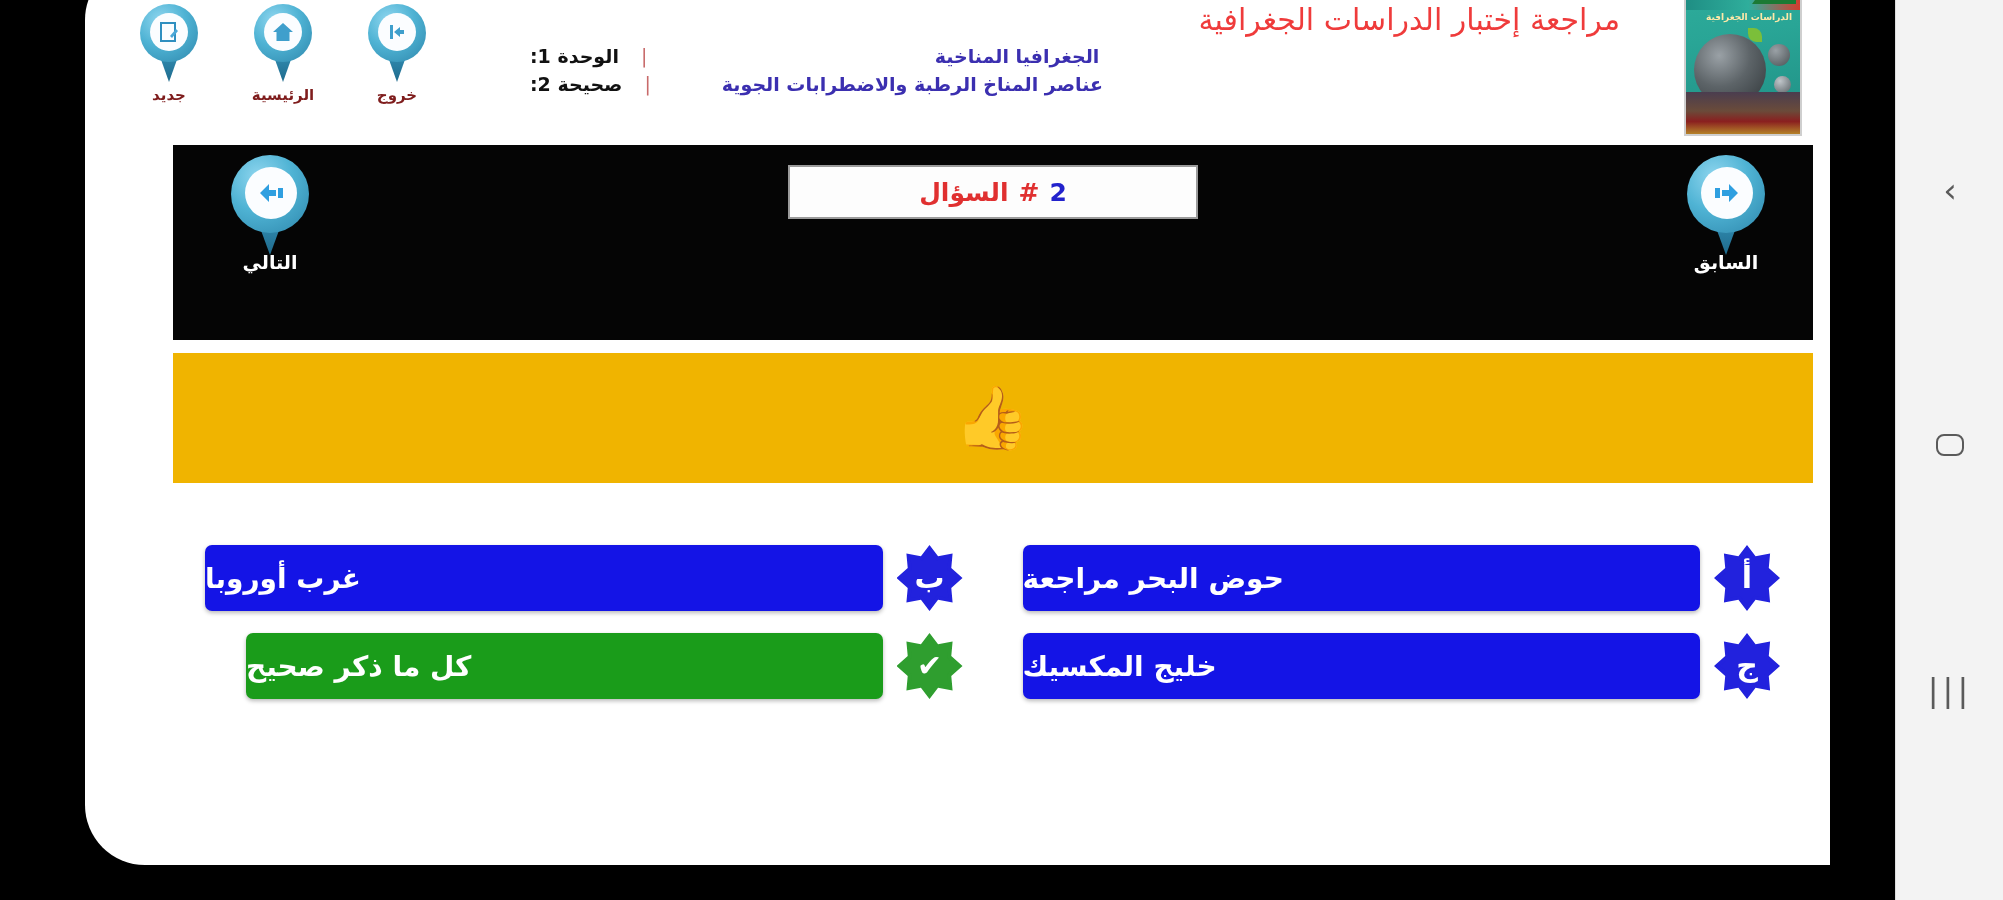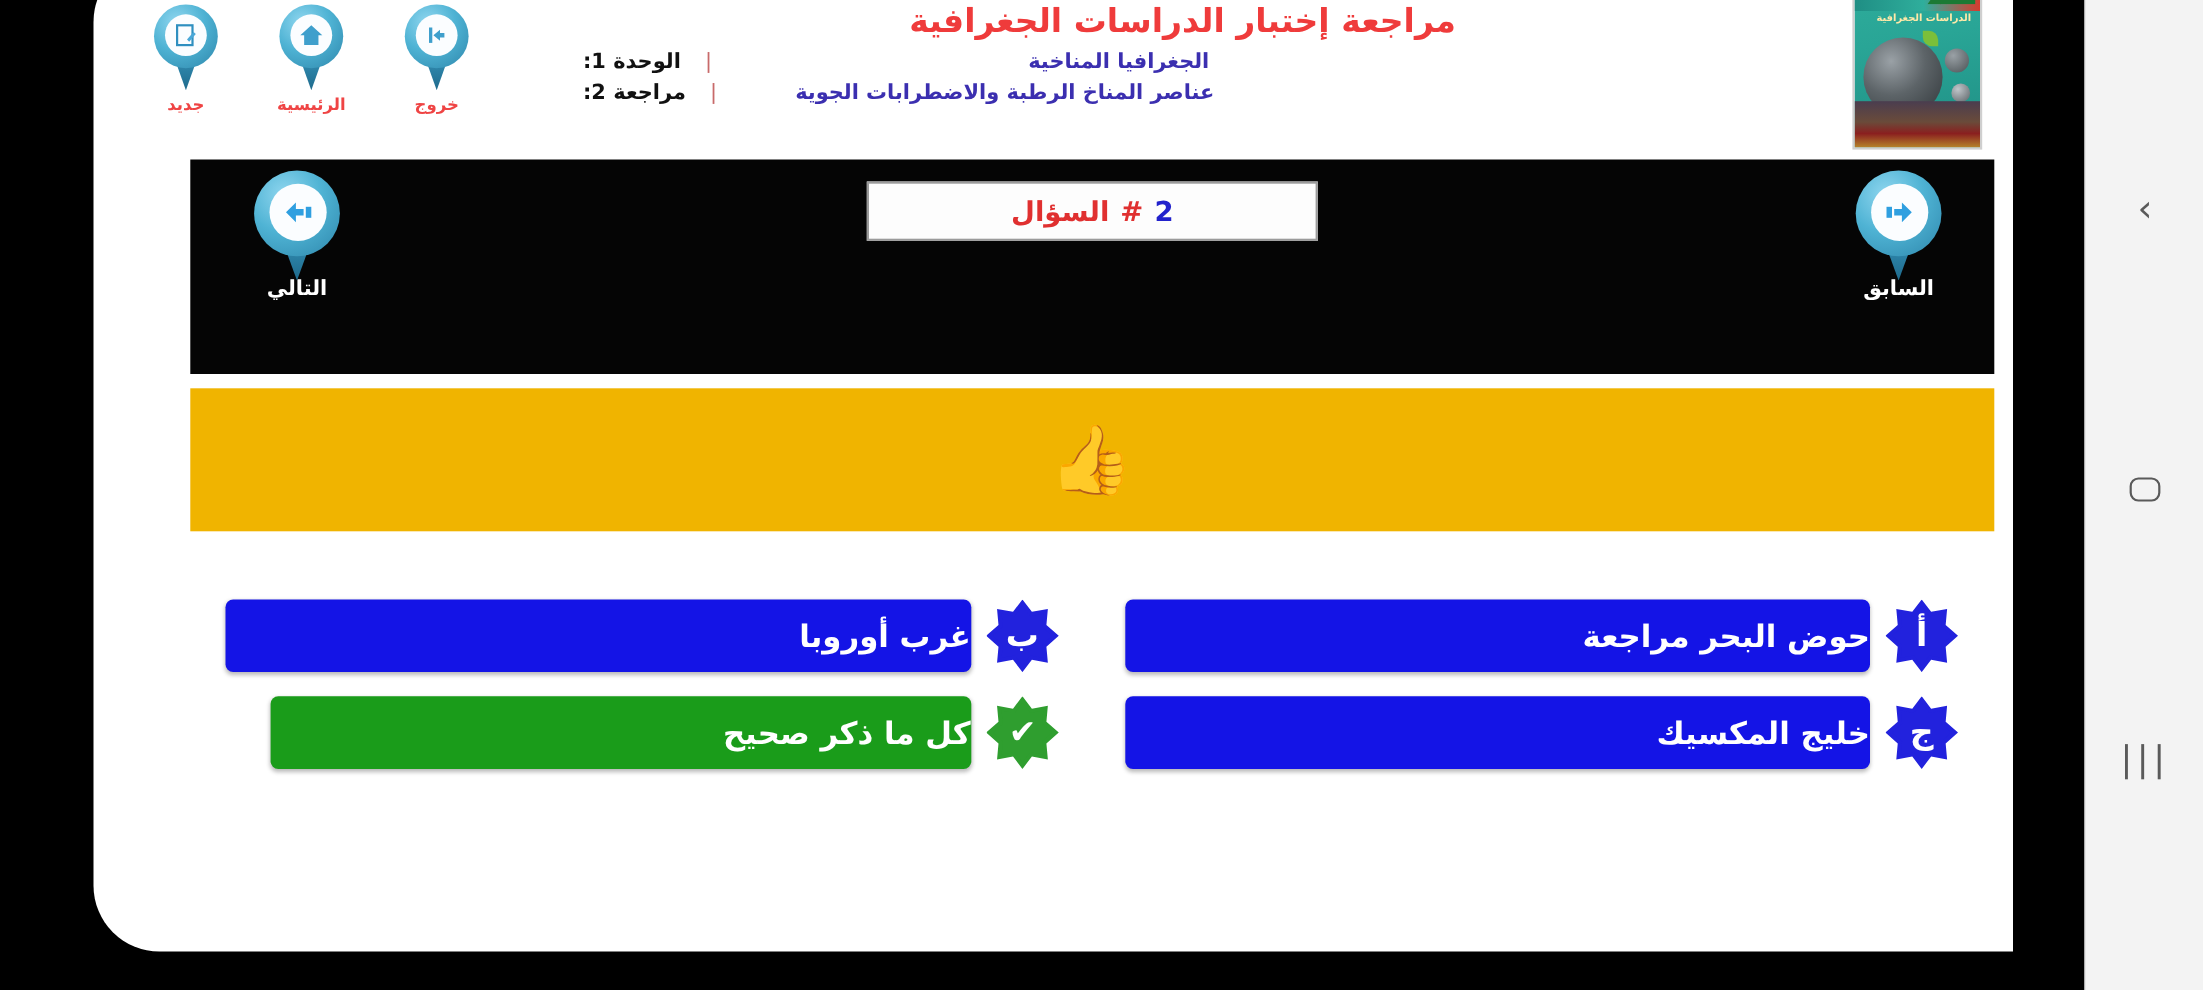--- a/index.html
+++ b/index.html
@@ -81,37 +81,37 @@
     border-radius: 50%;
     display: flex;
     align-items: center;
     justify-content: center;
     z-index: 3;
   }
   .pin-label {
     margin-top: 4px;
     font-size: 15px;
     font-weight: bold;
-    color: #ef4444;
+    color: #7f1d1d;
     letter-spacing: 0;
   }
 
   
   #title-block {
     position: absolute;
     right: 200px;
     top: 0;
     text-align: left;
     width: 1100px;
   }
   #exam-title {
     font-size: 30px;
-    font-weight: bold;
+    font-weight: normal;
     color: #ef3b3b;
-    text-align: center;
+    text-align: right;
     padding-right: 10px;
     letter-spacing: 1px;
     line-height: 1.3;
   }
   .meta-row {
     display: flex;
     flex-direction: row;
     justify-content: flex-end;
     align-items: baseline;
     gap: 0;
@@ -318,21 +318,21 @@
     font-weight: bold;
     line-height: 1;
   }
   .answer-pill {
     flex: 1 1 auto;
     height: 66px;
     background: #1414e6;
     border-radius: 7px;
     display: flex;
     align-items: center;
-    justify-content: flex-start;
+    justify-content: flex-end;
     box-shadow: 0 2px 4px rgba(0,0,0,0.28);
   }
   .answer-pill.correct { background: #1a9c1a; margin-left: 41px; }
   .answer-label {
     color: #ffffff;
     font-size: 28px;
     font-weight: bold;
   }
 
   
@@ -420,21 +420,21 @@
 
         <div class="meta-row">
           <div class="meta-value">الجغرافيا المناخية</div>
           <div class="meta-sep">|</div>
           <div class="meta-key">الوحدة 1:</div>
         </div>
 
         <div class="meta-row">
           <div class="meta-value">عناصر المناخ الرطبة والاضطرابات الجوية</div>
           <div class="meta-sep">|</div>
-          <div class="meta-key">مراجعة 2:</div>
+          <div class="meta-key">صحيحة 2:</div>
         </div>
       </div>
 
       <div id="book-cover">
         <div class="bc-top"></div>
         <div class="bc-flag-tri"></div>
         <div class="bc-flag"></div>
         <div class="bc-title">الدراسات الجغرافية</div>
         <div class="bc-leaf"></div>
         <div class="bc-globe"></div>

